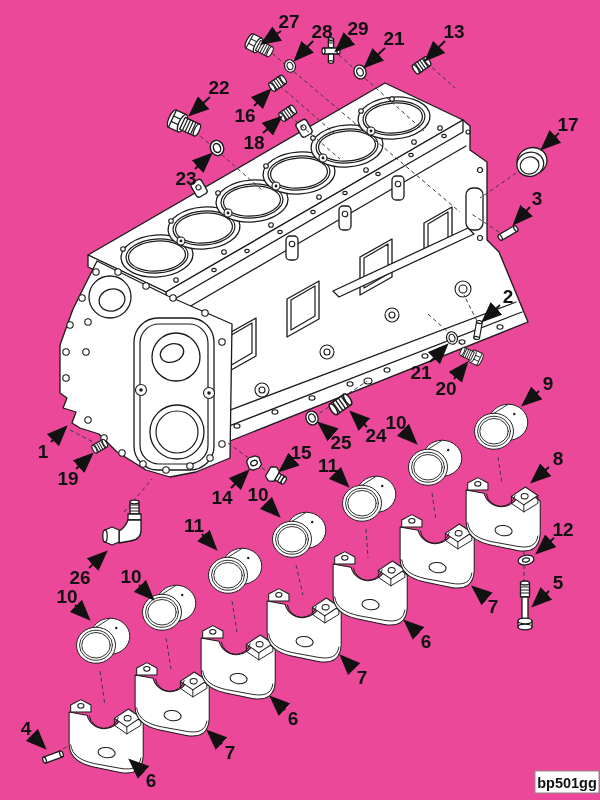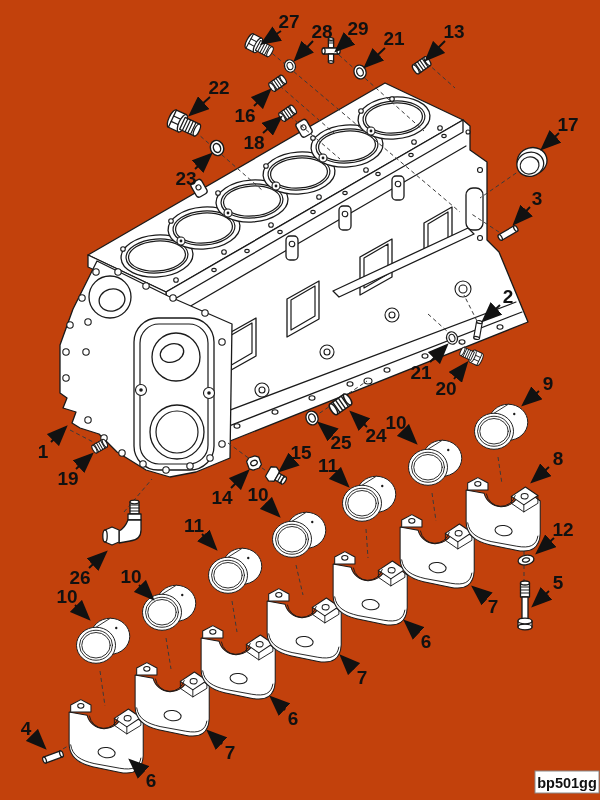--- a/index.html
+++ b/index.html
@@ -1,16 +1,16 @@
 <!DOCTYPE html>
 <html><head>
 <meta charset="utf-8">
 <style>
   html,body{margin:0;padding:0;background:#ffffff;}
-  .stage{position:relative;width:600px;height:800px;background:#c2410c;
+  .stage{position:relative;width:600px;height:800px;background:#ec4899;
          font-family:"Liberation Sans",sans-serif;overflow:hidden;}
   svg{display:block;}
   .w{fill:#ffffff;stroke:#1a1a1a;stroke-width:1.3px;stroke-linejoin:round;}
   .ln{fill:none;stroke:#1a1a1a;stroke-width:1.2px;stroke-linejoin:round;stroke-linecap:round;}
   .hole{fill:#ffffff;stroke:#1a1a1a;stroke-width:1.1px;}
   .dot{fill:#1a1a1a;stroke:none;}
   .dash{fill:none;stroke:#3a3a3a;stroke-width:1px;stroke-dasharray:4 3;}
   .callout-num{font-family:"Liberation Sans",sans-serif;font-size:19px;font-weight:bold;
                fill:#111111;text-anchor:middle;dominant-baseline:central;}
   .callout-arrow{stroke:#111111;stroke-width:1.9px;}

